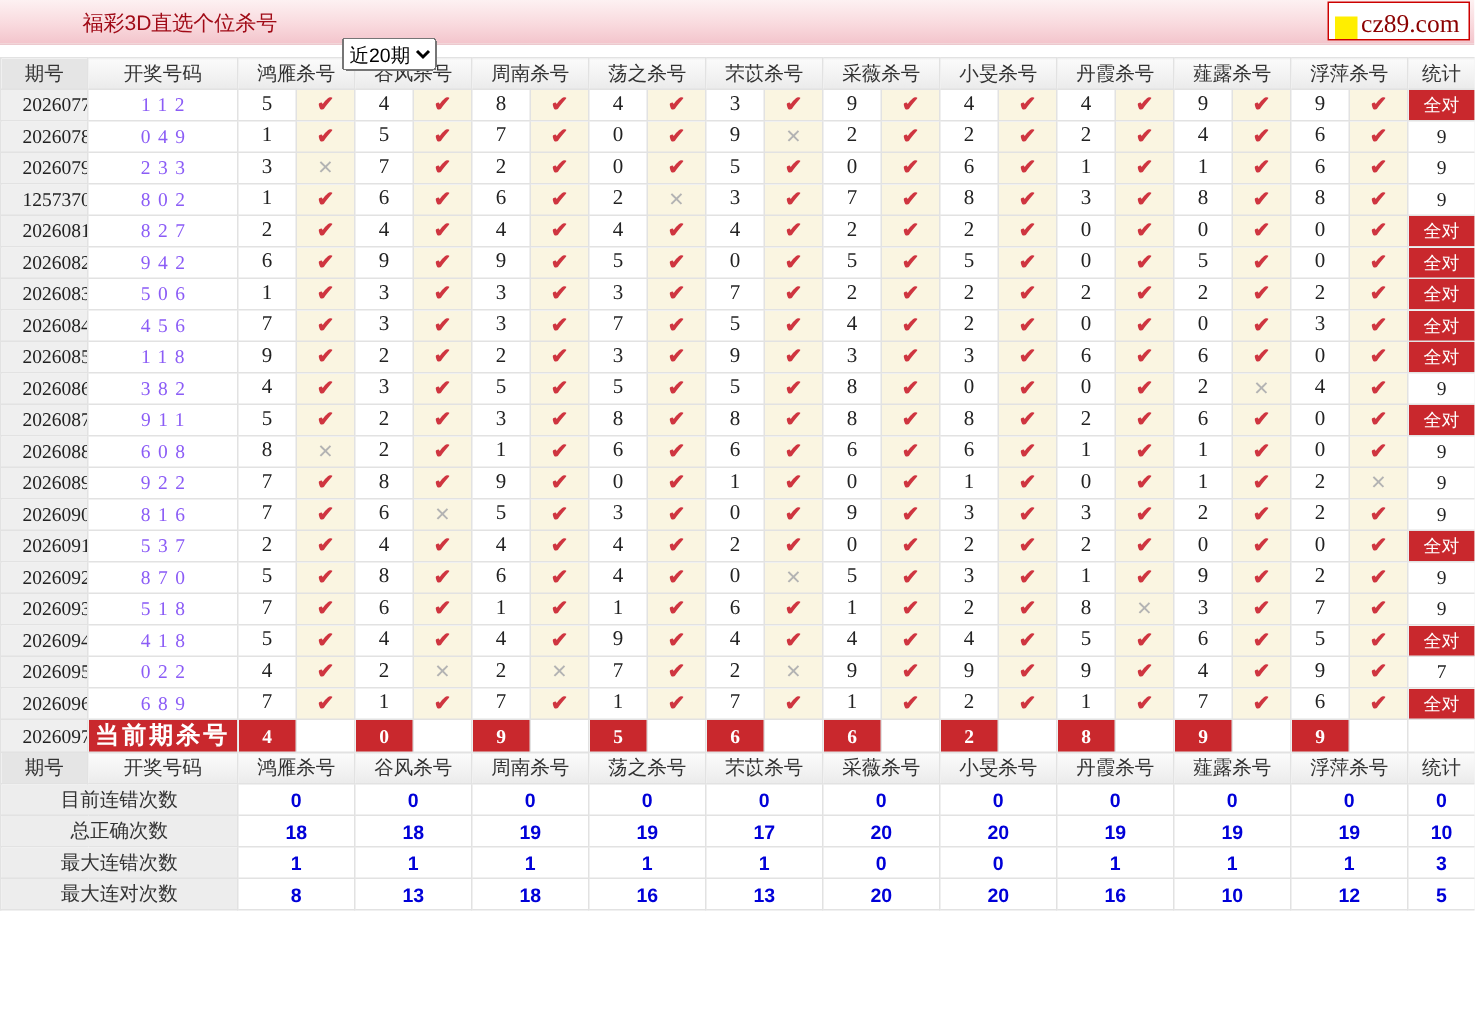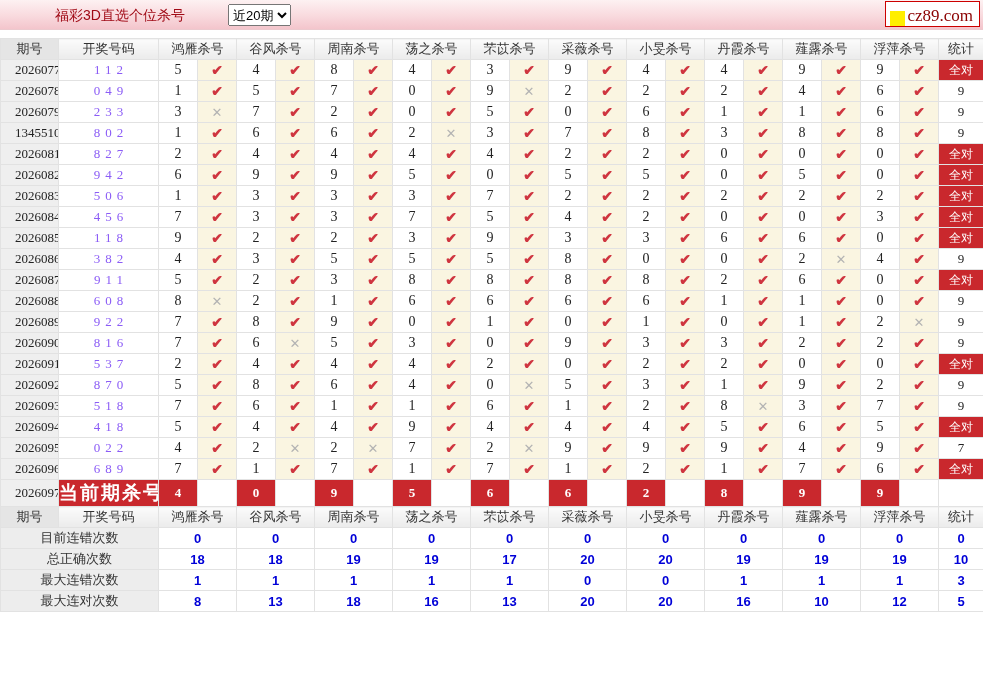--- a/index.html
+++ b/index.html
@@ -16,20 +16,21 @@
     border-bottom: 1px solid #ecc9ce;
   }
   .page-title {
     position: absolute; left: 55px; top: 7px;
     font-size: 14px; font-weight: normal; color: #a00a16;
   }
   .range-wrap { position: absolute; left: 228px; top: 4px; }
   .range-wrap select {
     font-size: 13px; height: 22px;
     font-family: "Liberation Sans", sans-serif;
+    margin-top: 21px;
   }
   .logo {
     position: absolute; right: 3px; top: 1px; height: 26px;
     background: #fff; border: 1px solid #c00;
     display: flex; align-items: flex-end; gap: 2px;
     padding: 0 6px 0 4px; text-decoration: none; cursor: pointer;
   }
   .logo-sq { width: 15px; height: 15px; background: #ffee00; display: inline-block; }
   .logo-text { font-family: "Liberation Serif", serif; font-size: 17px; color: #8b0000; }
 
@@ -50,21 +51,21 @@
   td.period  { background: #efefef; font-family: "Liberation Serif", serif; font-size: 13px; color: #222; padding-left: 14px; }
   td.draw    { color: #8b5cf6; font-family: "Liberation Serif", serif; font-size: 13px; letter-spacing: 5px; text-indent: 5px; background:#fff; }
   td.val     { font-family: "Liberation Serif", serif; font-size: 14px; color: #222; background: #fff; }
   td.mark    { background: #faf5e1; }
   td.blankmark { background: #fff; }
   .check-glyph { color: #cf3540; font-size: 14px; font-weight: bold; }
   .cross-glyph { color: #b3b3b3; font-size: 13px; }
   td.full    { background: #c9282d; color: #fff; font-size: 12px; font-weight: normal; }
   td.statnum { font-family: "Liberation Serif", serif; font-size: 13px; color: #222; background: #fff; }
   td.statblank { background: #fff; }
-  td.curlabel { background: #c9282d; color: #fff; font-weight: bold; font-size: 19px; letter-spacing: 2px; }
+  td.curlabel { background: #c9282d; color: #fff; font-weight: bold; font-size: 16px; letter-spacing: 2px; }
   td.badge   { background: #c9282d; color: #fff; font-weight: bold; font-family: "Liberation Serif", serif; font-size: 13px; }
   td.slabel  { background: #ededed; font-size: 13px; color: #333; }
   td.num     { color: #0000d8; font-weight: bold; font-size: 13px; background: #fff; }
   td.pct     { color: #f00000; font-weight: bold; font-size: 13px; background: #fff; }
 </style>
 </head>
 <body>
 
 <div class="titlebar">
   <span class="page-title">福彩3D直选个位杀号</span>
@@ -192,21 +193,21 @@
         <td class="mark"><span class="check-glyph">✔</span></td>
         <td class="val">1</td>
         <td class="mark"><span class="check-glyph">✔</span></td>
         <td class="val">1</td>
         <td class="mark"><span class="check-glyph">✔</span></td>
         <td class="val">6</td>
         <td class="mark"><span class="check-glyph">✔</span></td>
         <td class="statnum">9</td>
       </tr>
       <tr>
-        <td class="period">1345510</td>
+        <td class="period">1257370</td>
         <td class="draw">802</td>
         <td class="val">1</td>
         <td class="mark"><span class="check-glyph">✔</span></td>
         <td class="val">6</td>
         <td class="mark"><span class="check-glyph">✔</span></td>
         <td class="val">6</td>
         <td class="mark"><span class="check-glyph">✔</span></td>
         <td class="val">2</td>
         <td class="mark"><span class="cross-glyph">✕</span></td>
         <td class="val">3</td>

